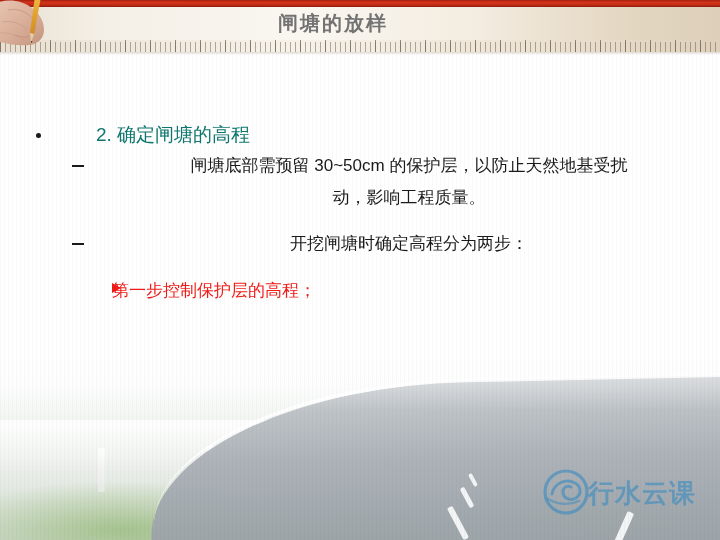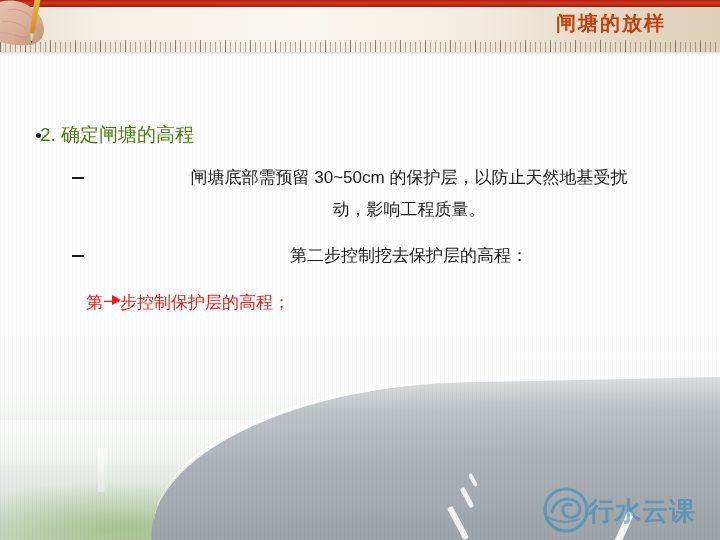--- a/index.html
+++ b/index.html
@@ -169,24 +169,24 @@
   .header-ruler-shadow {
     position: absolute;
     left: 0; top: 52px;
     width: 720px; height: 3px;
     background: linear-gradient(to bottom, rgba(140,120,100,0.28), rgba(140,120,100,0));
   }
   .header-title {
     position: absolute;
     left: 0; top: 9px;
     width: 666px;
-    text-align: right;
+    text-align: center;
     font-size: 20px;
     font-weight: 700;
-    color: #c2410c;
+    color: #737373;
     letter-spacing: 2px;
     line-height: 28px;
     white-space: nowrap;
   }
 
   
   .hand-wrap {
     position: absolute;
     left: 0; top: 0;
     width: 62px; height: 52px;
@@ -194,25 +194,24 @@
   }
 
   
   .content {
     position: absolute;
     left: 0; top: 120px;
     width: 720px;
   }
   .lvl1 {
     position: relative;
-    padding-left: 40px;
+    padding-left: 96px;
     font-size: 19px;
-    color: #4d7c0f;
+    color: #0f766e;
     line-height: 30px;
-    margin-bottom: 12px;
   }
   .lvl1 .dot {
     position: absolute;
     left: 36px;
     top: 13px;
     width: 5px; height: 5px;
     border-radius: 50%;
     background: #1a1a1a;
   }
   .lvl2 {
@@ -234,42 +233,42 @@
     background: #1a1a1a;
   }
   .lvl2 .txt {
     display: block;
   }
   .lvl2 .txt-2 {
     display: block;
   }
   .lvl3 {
     position: relative;
-    padding-left: 86px;
+    padding-left: 112px;
     font-size: 17px;
     color: #ee1c18;
     line-height: 34px;
     margin-bottom: 10px;
   }
   .lvl3 .arrow {
     position: absolute;
     left: 112px;
     top: 9px;
     width: 0; height: 0;
     border-left: 9px solid #ee1c18;
     border-top: 5.5px solid transparent;
     border-bottom: 5.5px solid transparent;
   }
   .spacer-8 { height: 10px; }
 
   
   .watermark {
     position: absolute;
     right: 8px;
-    bottom: 2px;
+    bottom: 20px;
     width: 170px;
     height: 56px;
     text-align: center;
   }
   .wm-logo {
     position: absolute;
     left: 0; top: 4px;
     width: 48px; height: 48px;
   }
   .wm-text {
@@ -366,21 +365,21 @@
     <div class="lvl2">
       <span class="dash"></span>
       <span class="txt">闸塘底部需预留 30~50cm 的保护层，以防止天然地基受扰</span>
       <span class="txt-2">动，影响工程质量。</span>
     </div>
 
     <div class="spacer-8"></div>
 
     <div class="lvl2">
       <span class="dash"></span>
-      <span class="txt">第二步控制挖去保护层的高程：</span>
+      <span class="txt">开挖闸塘时确定高程分为两步：</span>
     </div>
 
     <div class="spacer-8"></div>
 
     <div class="lvl3">
       <span class="arrow"></span>
       <span>第一步控制保护层的高程；</span>
     </div>
 
 

